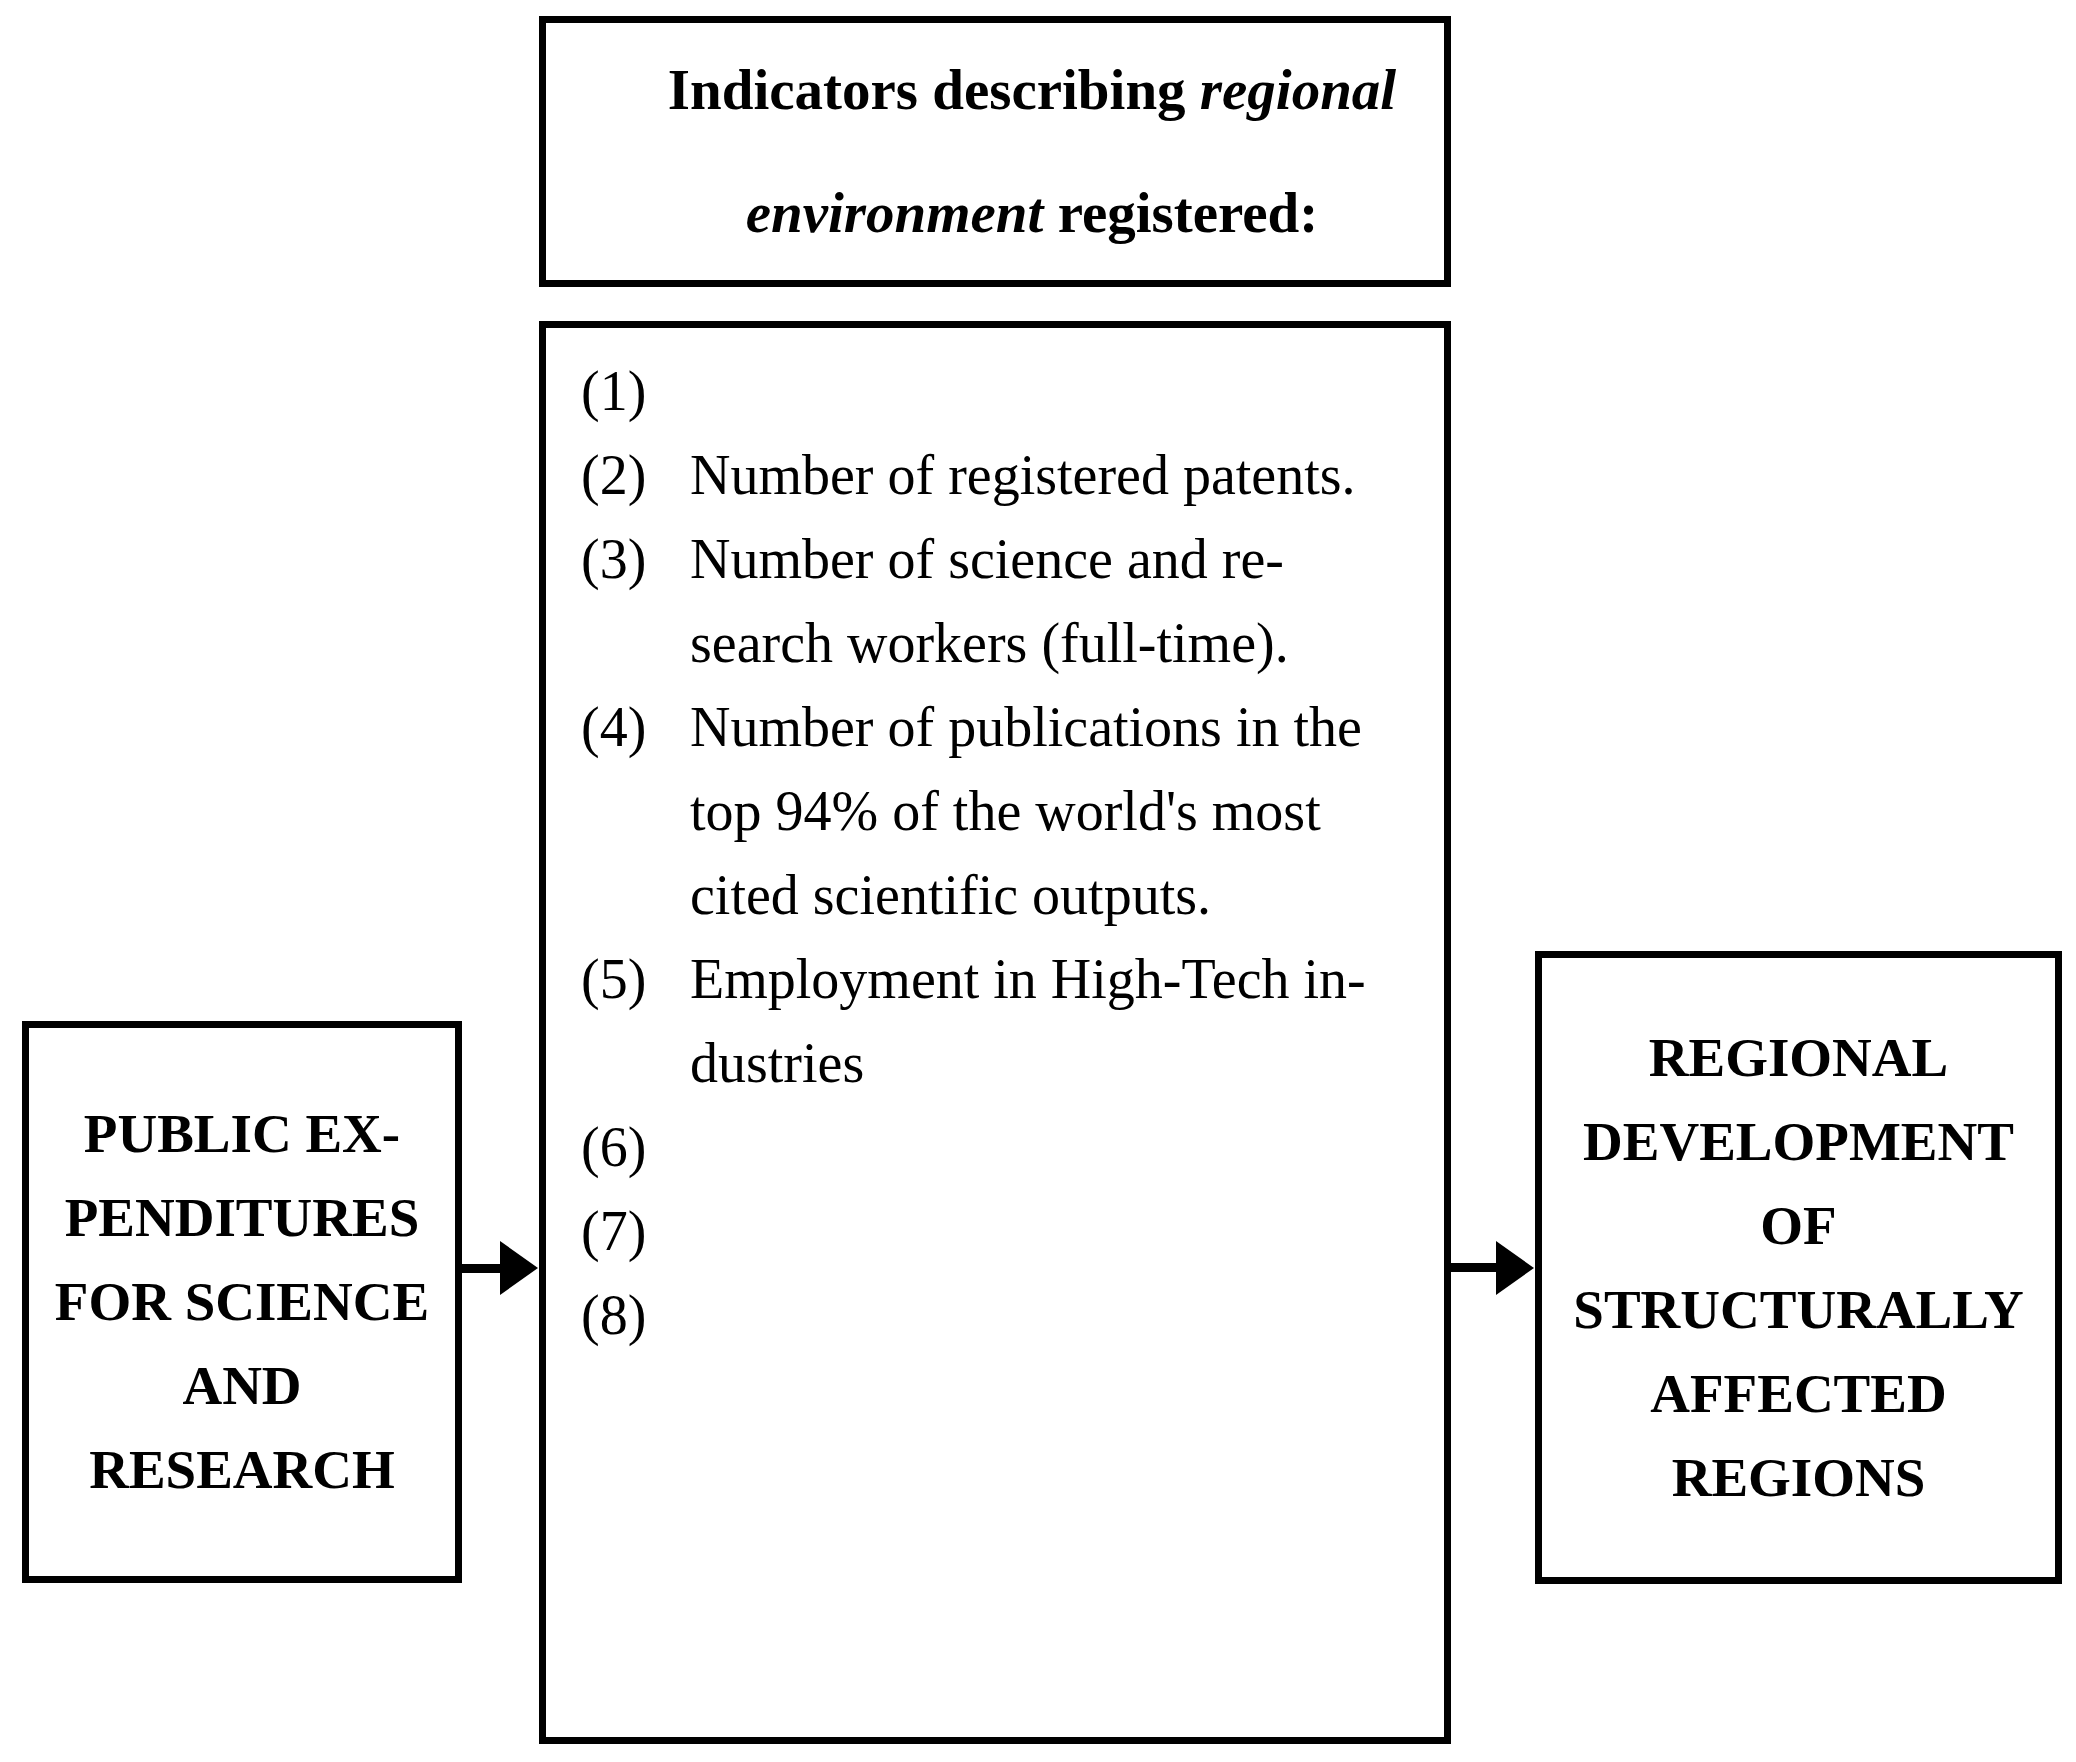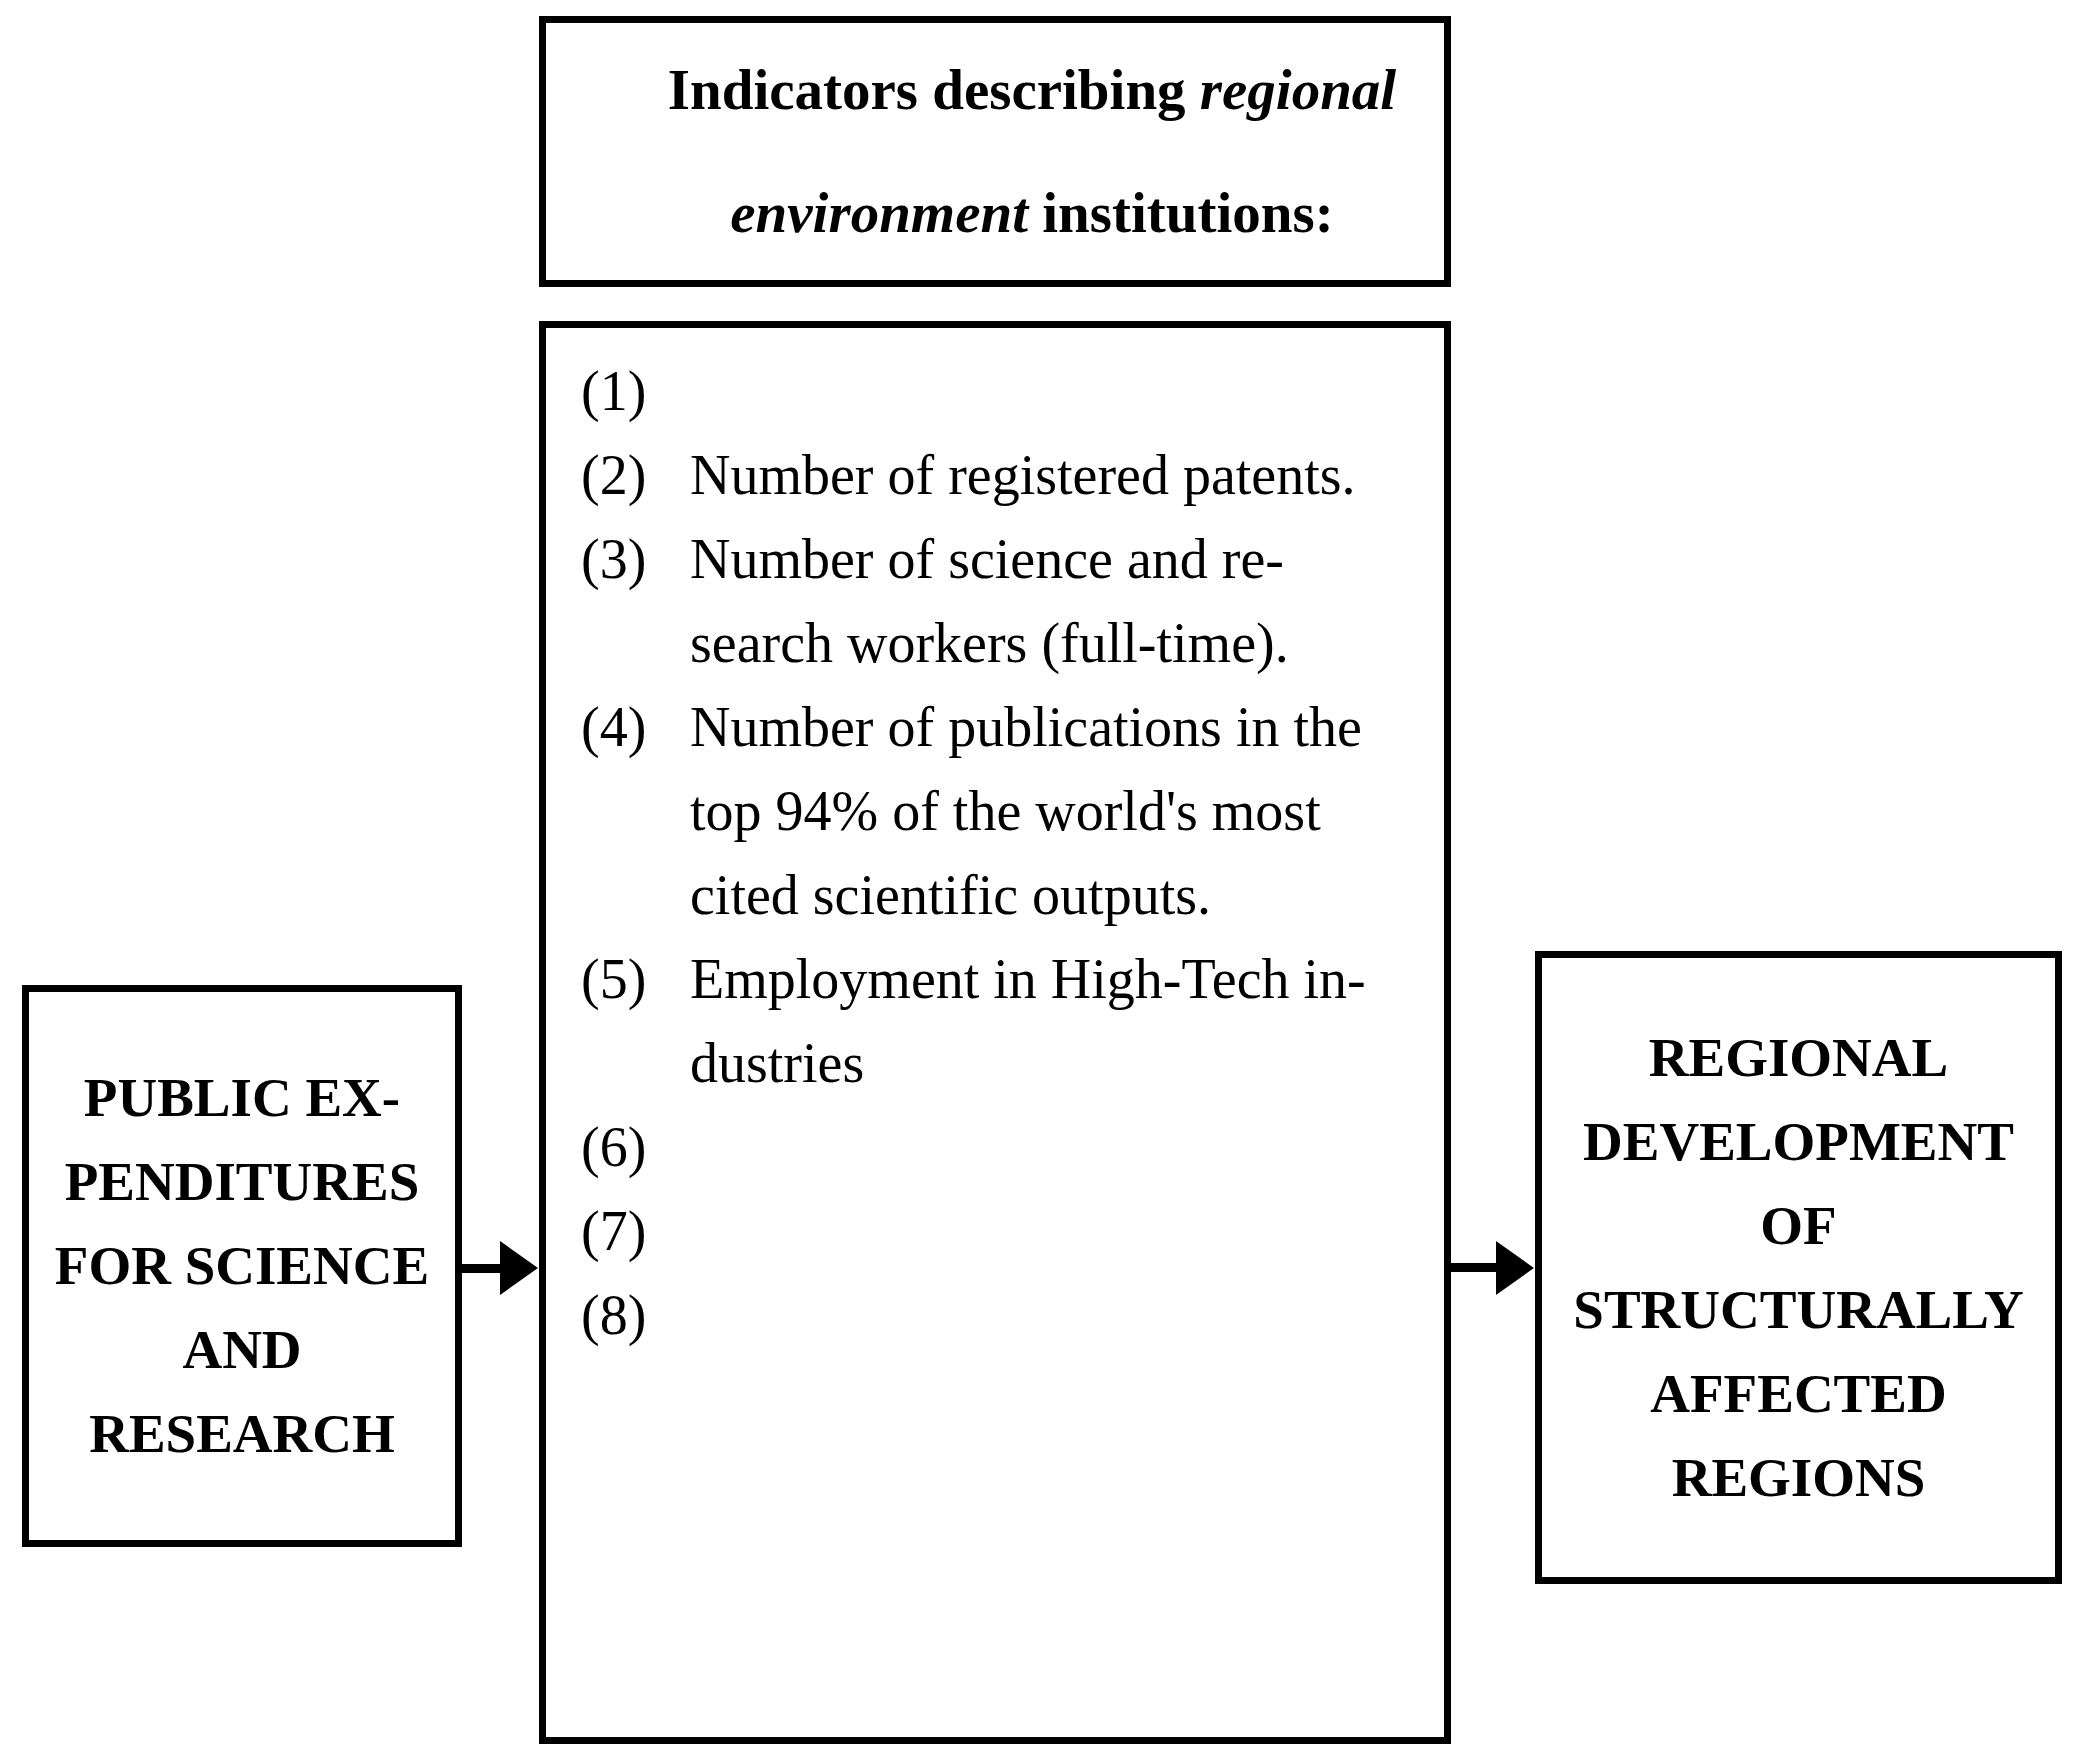--- a/index.html
+++ b/index.html
@@ -54,21 +54,21 @@
     width: 144px;
     padding-left: 35px;
     box-sizing: border-box;
   }
   .list-item .itext {
     flex: 1 1 auto;
     white-space: pre-line;
   }
   
   #left-box {
-    left: 22px; top: 985px;
+    left: 22px; top: 1021px;
     width: 440px; height: 562px;
     display: flex;
     justify-content: center;
     align-items: center;
     text-align: center;
     font-size: 55px;
     font-weight: bold;
     line-height: 84px;
     white-space: pre-line;
   }
@@ -105,21 +105,21 @@
   #arrow2-head  { left: 1496px; top: 1241px; }
 </style>
 </head>
 <body>
 
 <div id="canvas">
 
   <div id="top-box" class="box">
 
   <div><span>Indicators describing </span><span class="seg-italic">regional</span></div>
-      <div><span class="seg-italic">environment</span><span> institutions:</span></div>
+      <div><span class="seg-italic">environment</span><span> registered:</span></div>
     </div>
 
   <div id="center-box" class="box">
 
   <div class="list-item">
         <span class="num">(1)</span>
       </div>
       <div class="list-item">
         <span class="num">(2)</span>
         <span class="itext">Number of registered patents.</span>

